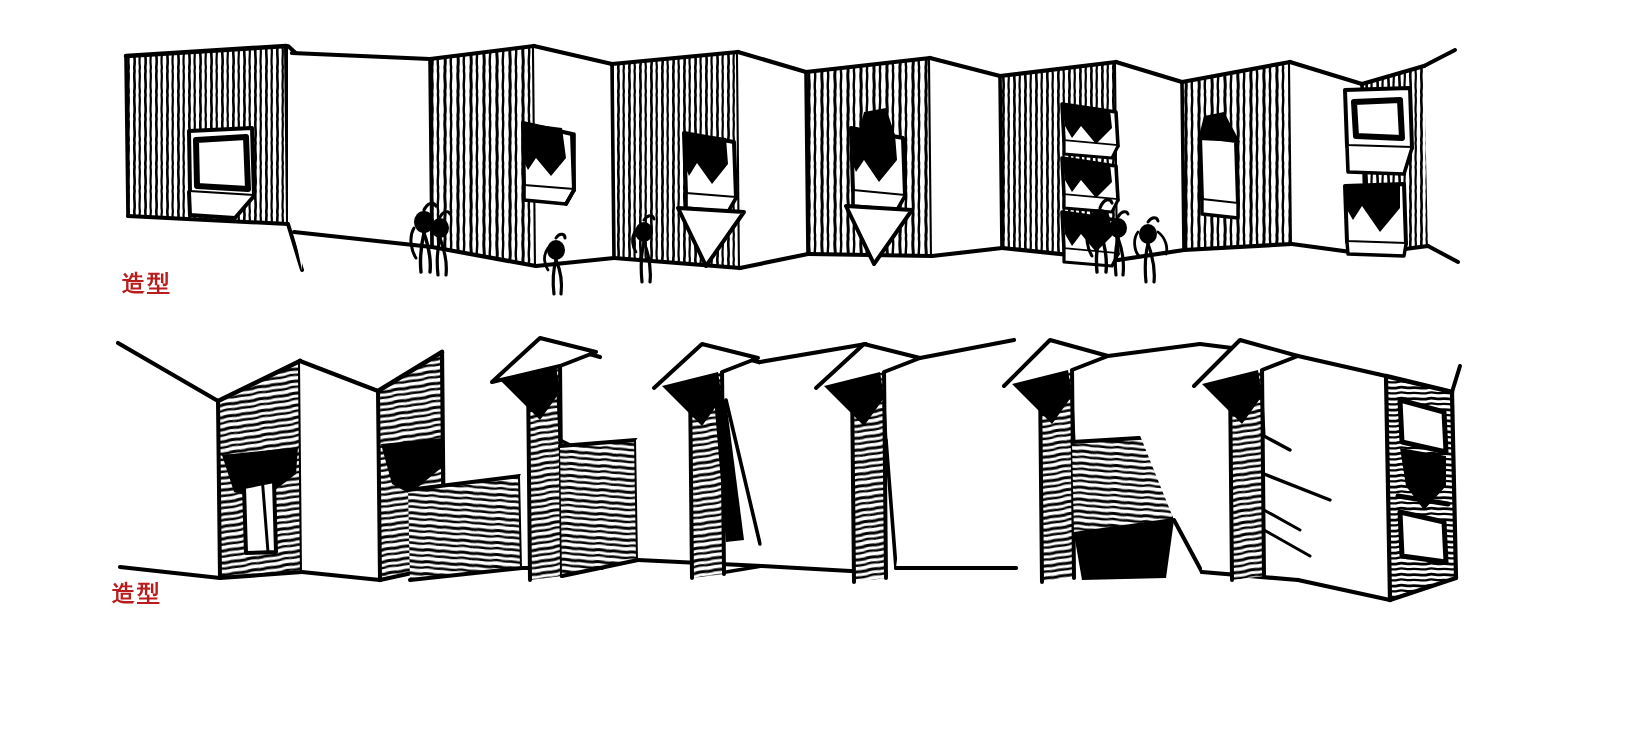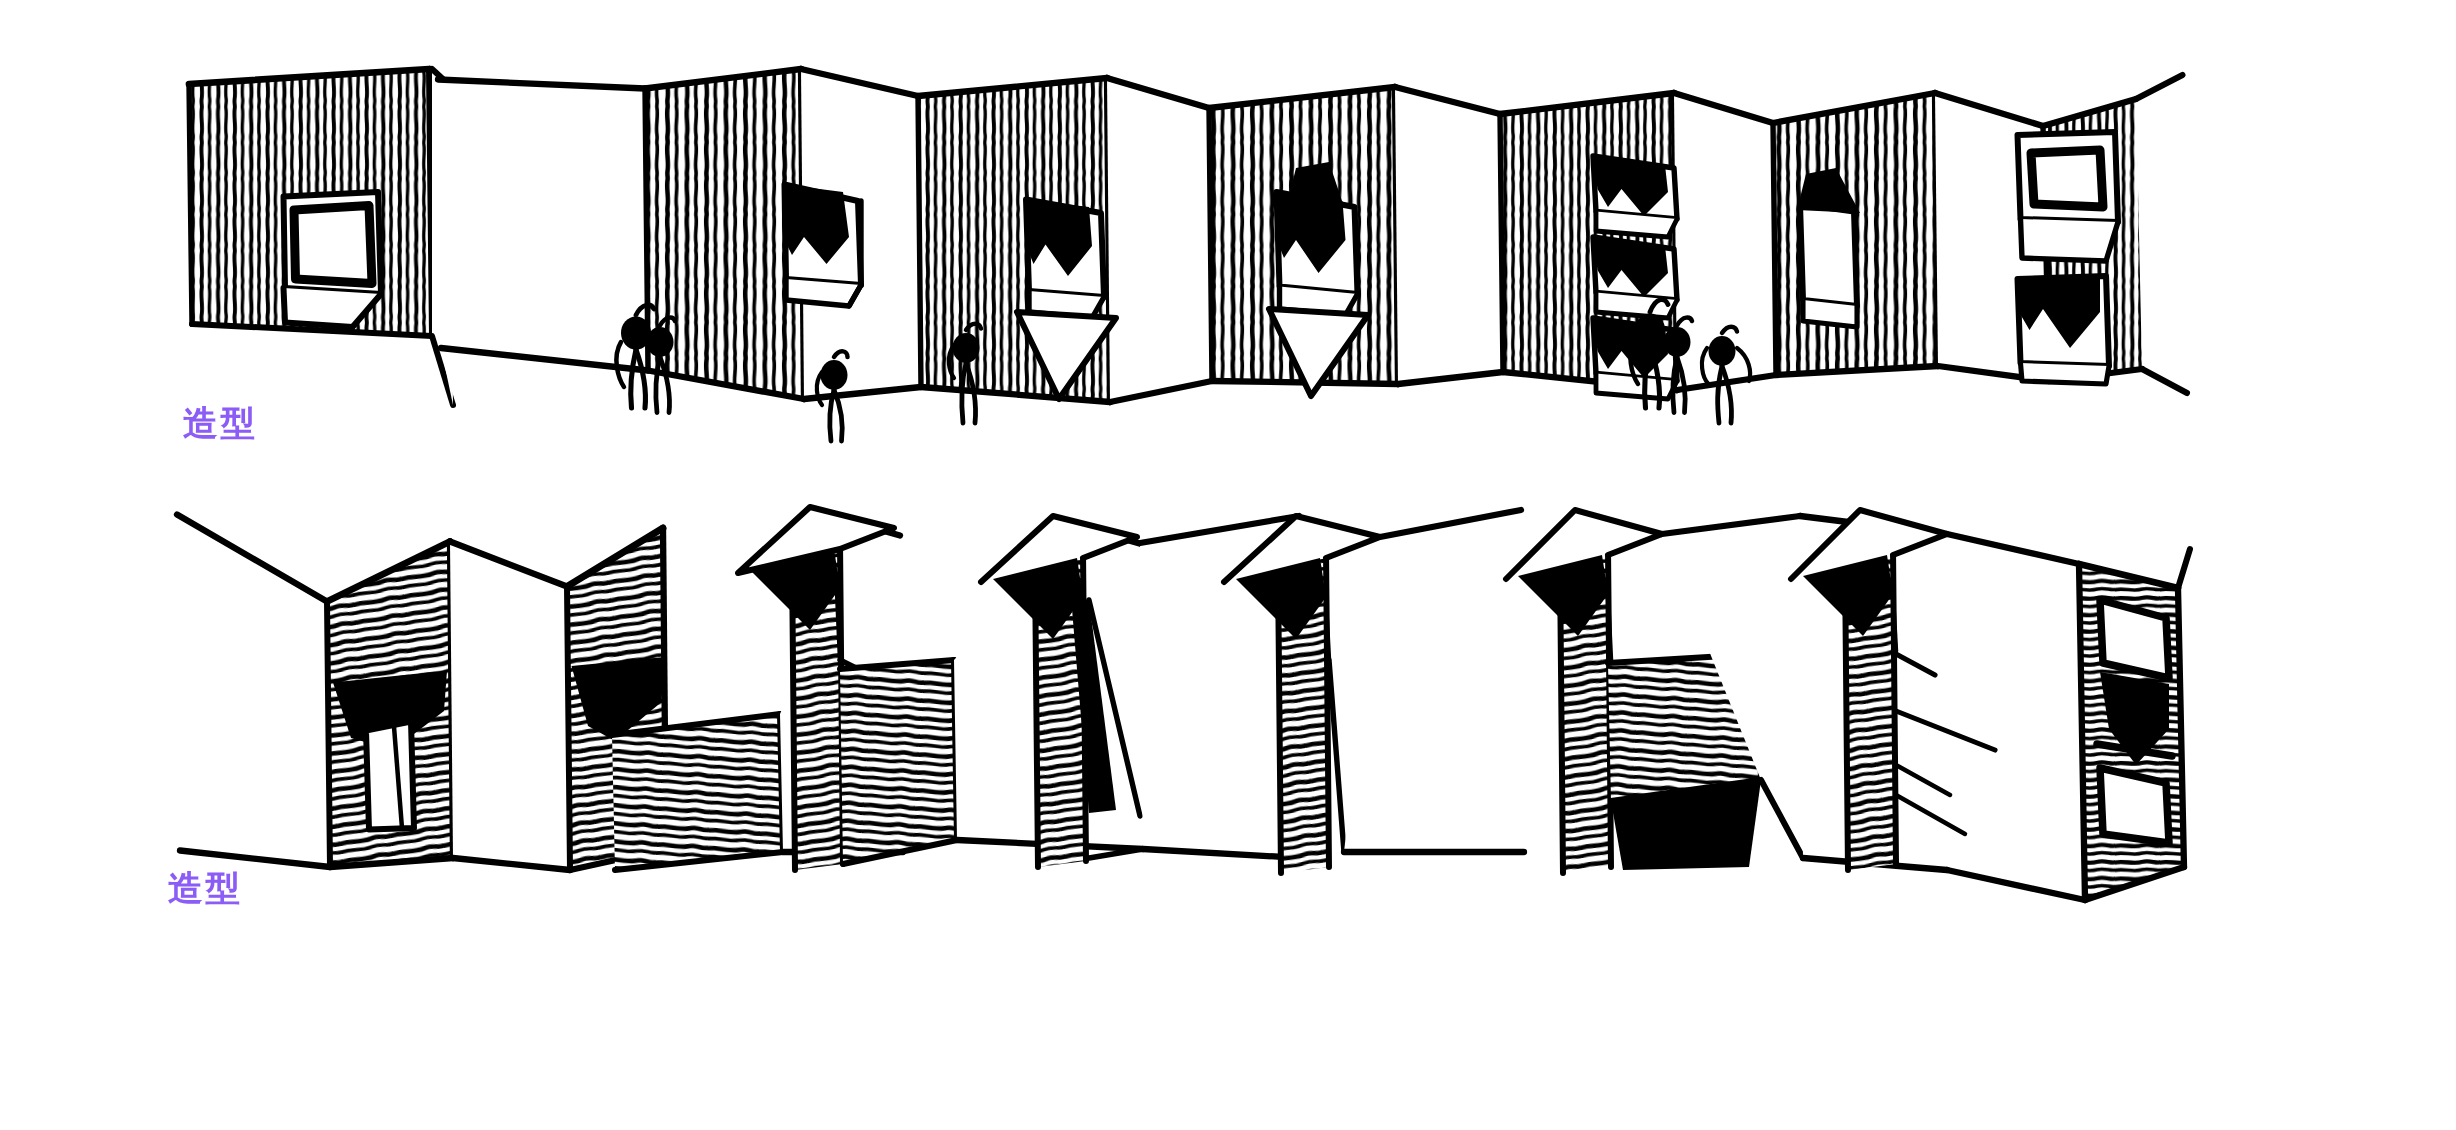--- a/index.html
+++ b/index.html
@@ -28,21 +28,21 @@
     width: 1637px;
     height: 753px;
     display: block;
   }
   .cap-label {
     position: absolute;
     font-family: "DejaVu Sans", sans-serif;
     font-weight: 700;
     font-size: 23px;
     letter-spacing: 2px;
-    color: #8b5cf6;
+    color: #b91c1c;
     white-space: nowrap;
     line-height: 1;
   }
   #label-upper { left: 122px; top: 272px; }
   #label-lower { left: 112px; top: 582px; }
 </style>
 </head>
 <body>
 
 <div id="sheet">

